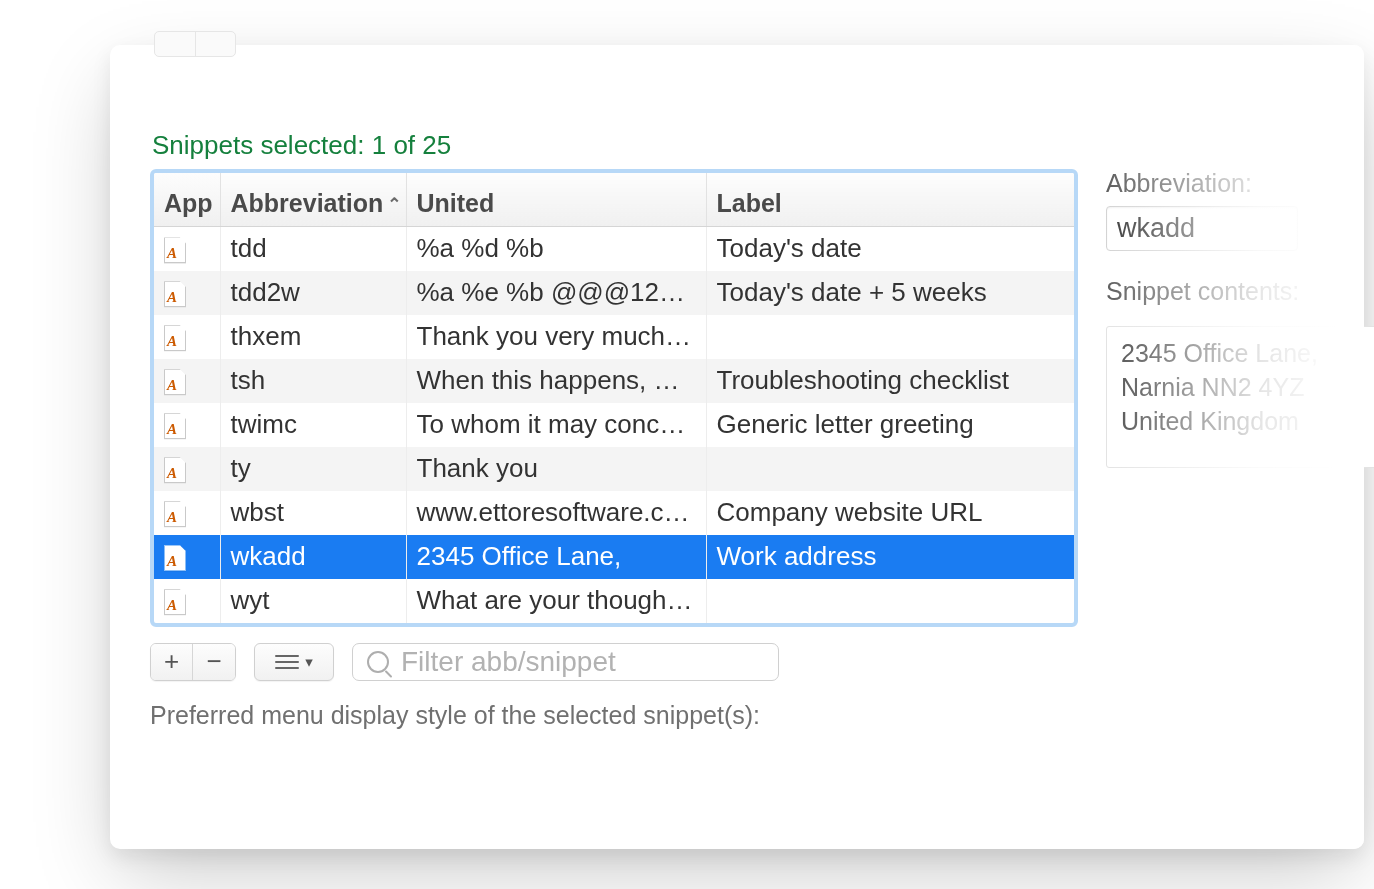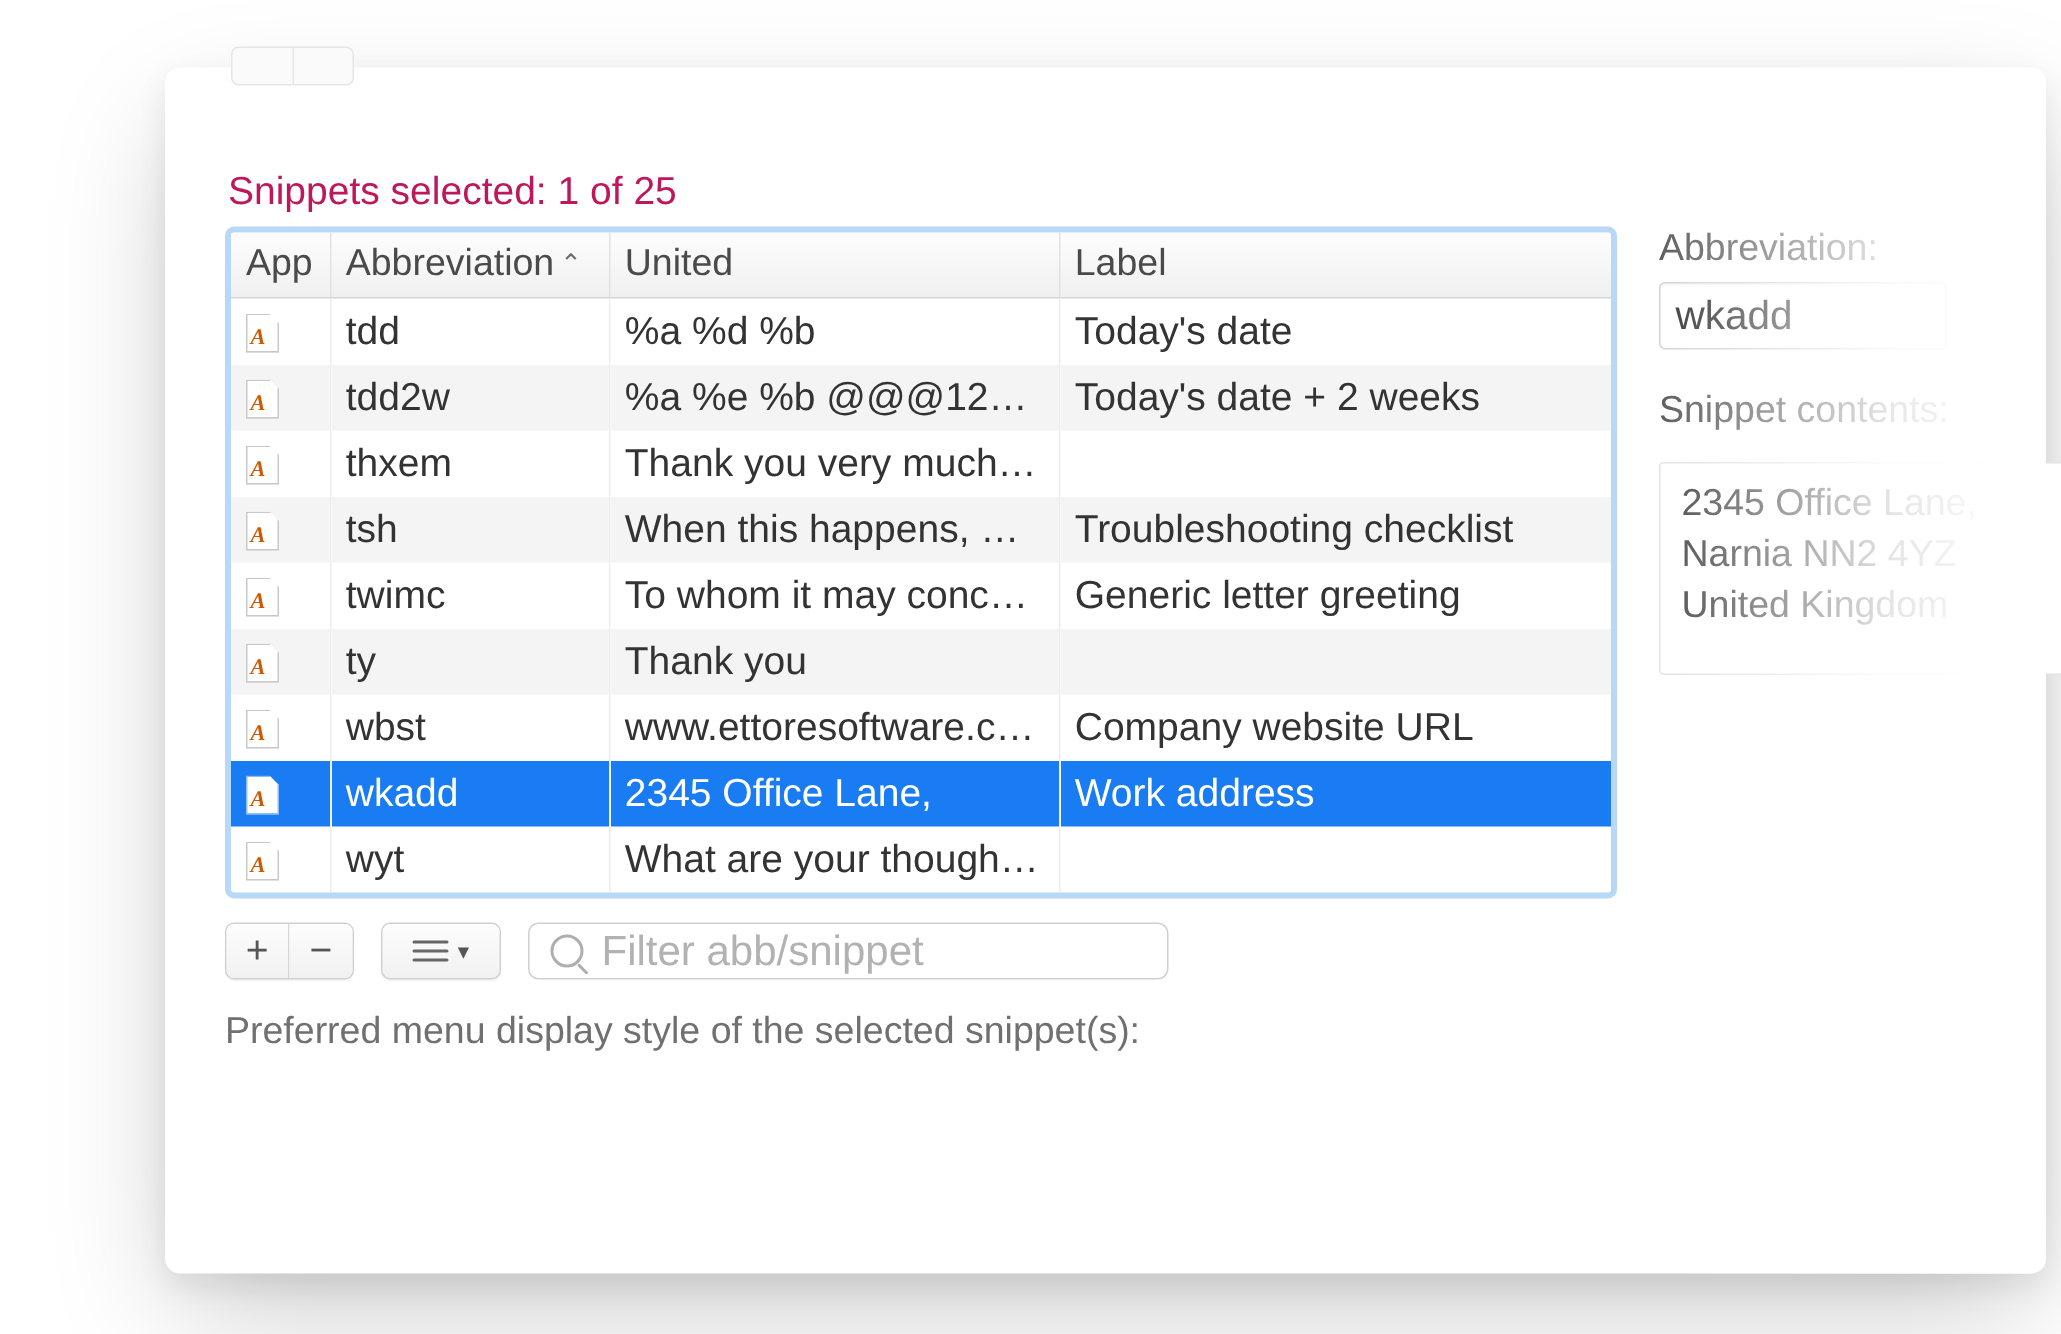--- a/index.html
+++ b/index.html
@@ -39,44 +39,44 @@
     top: -14px; left: 44px;
     width: 80px; height: 24px;
     border: 1px solid #e6e6e6;
     border-radius: 5px;
     display: flex;
     background:#fafafa;
   }
   .segmented div { flex:1; border-right:1px solid #e6e6e6; }
   .segmented div:last-child { border-right:none; }
 
-  .status-line { font-size: 26px; color:#be185d; margin: 27px 0 8px 2px; }
+  .status-line { font-size: 26px; color:#15803d; margin: 45px 0 8px 2px; }
   .columns { display:flex; gap:28px; align-items:flex-start; }
 
   
   .table-wrap {
     flex: 0 0 920px;
     border: 4px solid #b7d8f7;
     border-radius: 6px;
     overflow: hidden;
     background:#fff;
   }
   table { width:100%; border-collapse: collapse; table-layout: fixed; }
   col.c-app { width:66px; }
   col.c-abbr { width:186px; }
   col.c-snip { width:300px; }
   col.c-label {}
   thead th {
     text-align:left;
-    font-weight:400;
+    font-weight:700;
     color:#4a4a4a;
     background: linear-gradient(#fdfdfd,#f0f0f0);
     border-bottom:1px solid #d5d5d5;
     border-right:1px solid #e2e2e2;
-    padding: 6px 10px 8px;
+    padding: 16px 10px 8px;
     font-size:25px;
     white-space:nowrap;
   }
   thead th:last-child { border-right:none; }
   .sort-ind { font-size:17px; color:#6a6a6a; position:relative; top:-2px; padding-left:4px;}
   tbody td {
     padding: 6px 10px;
     font-size:26px;
     color:#333;
     border-right:1px solid #ededed;
@@ -226,21 +226,21 @@
             <tr>
               <td><span class="app-icon"><span class="page"></span><span class="a">A</span></span></td>
               <td>tdd</td>
               <td>%a %d %b</td>
               <td>Today's date</td>
             </tr>
             <tr class="alt">
               <td><span class="app-icon"><span class="page"></span><span class="a">A</span></span></td>
               <td>tdd2w</td>
               <td>%a %e %b @@@1209…</td>
-              <td>Today's date + 2 weeks</td>
+              <td>Today's date + 5 weeks</td>
             </tr>
             <tr>
               <td><span class="app-icon"><span class="page"></span><span class="a">A</span></span></td>
               <td>thxem</td>
               <td>Thank you very much…</td>
               <td></td>
             </tr>
             <tr class="alt">
               <td><span class="app-icon"><span class="page"></span><span class="a">A</span></span></td>
               <td>tsh</td>

